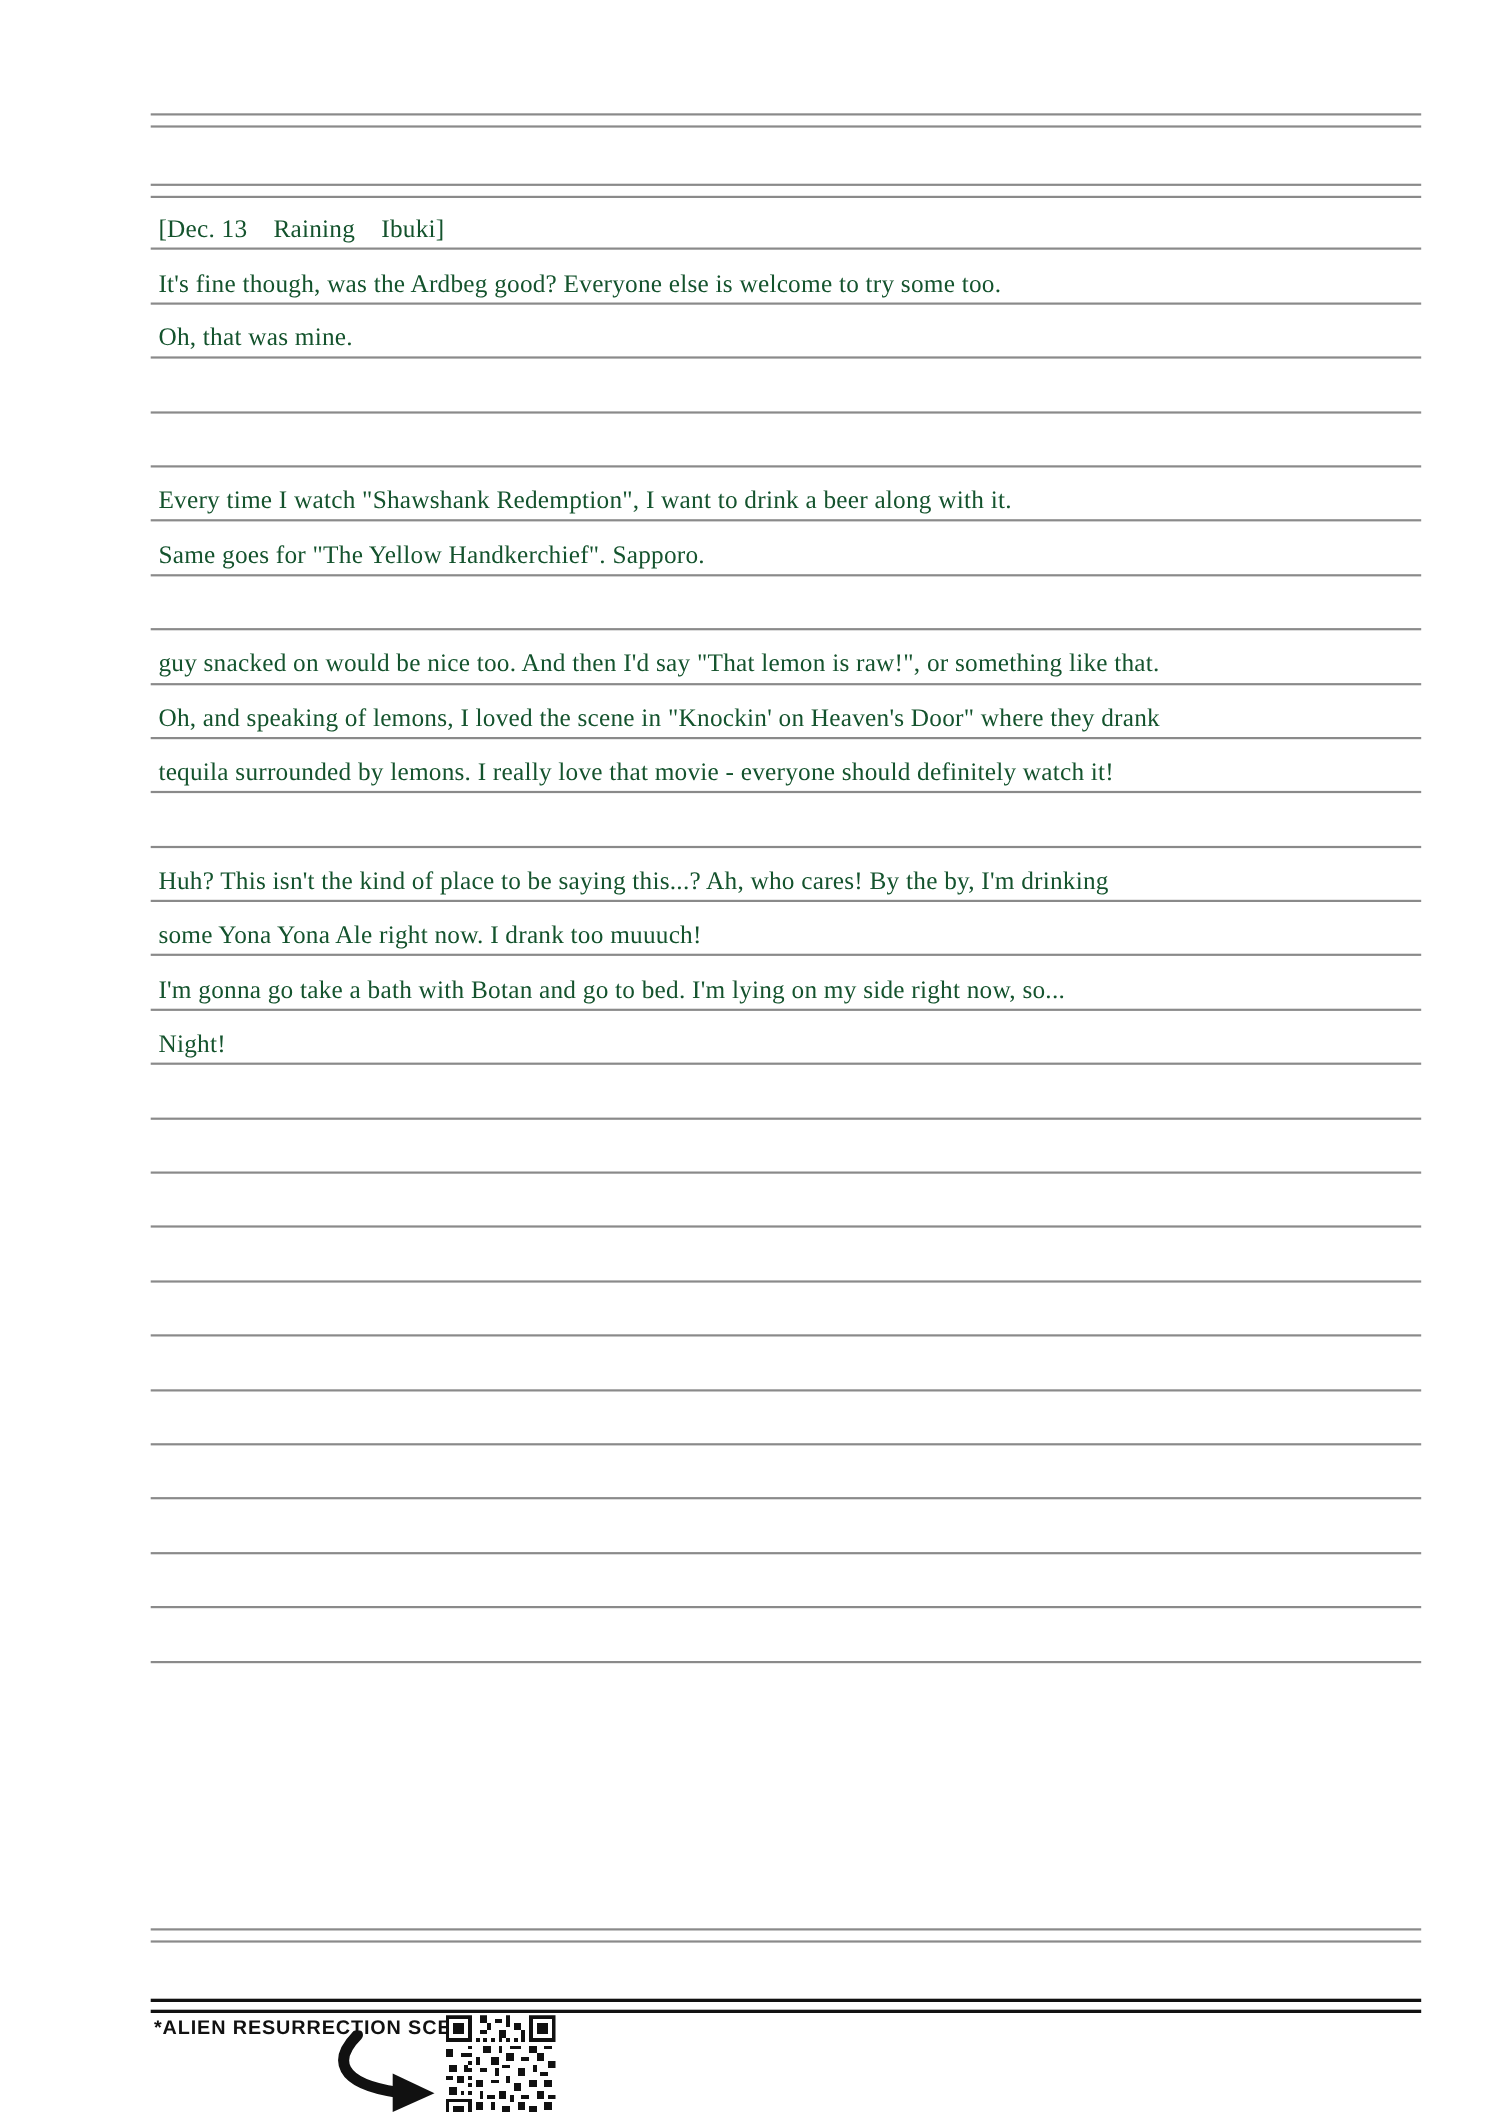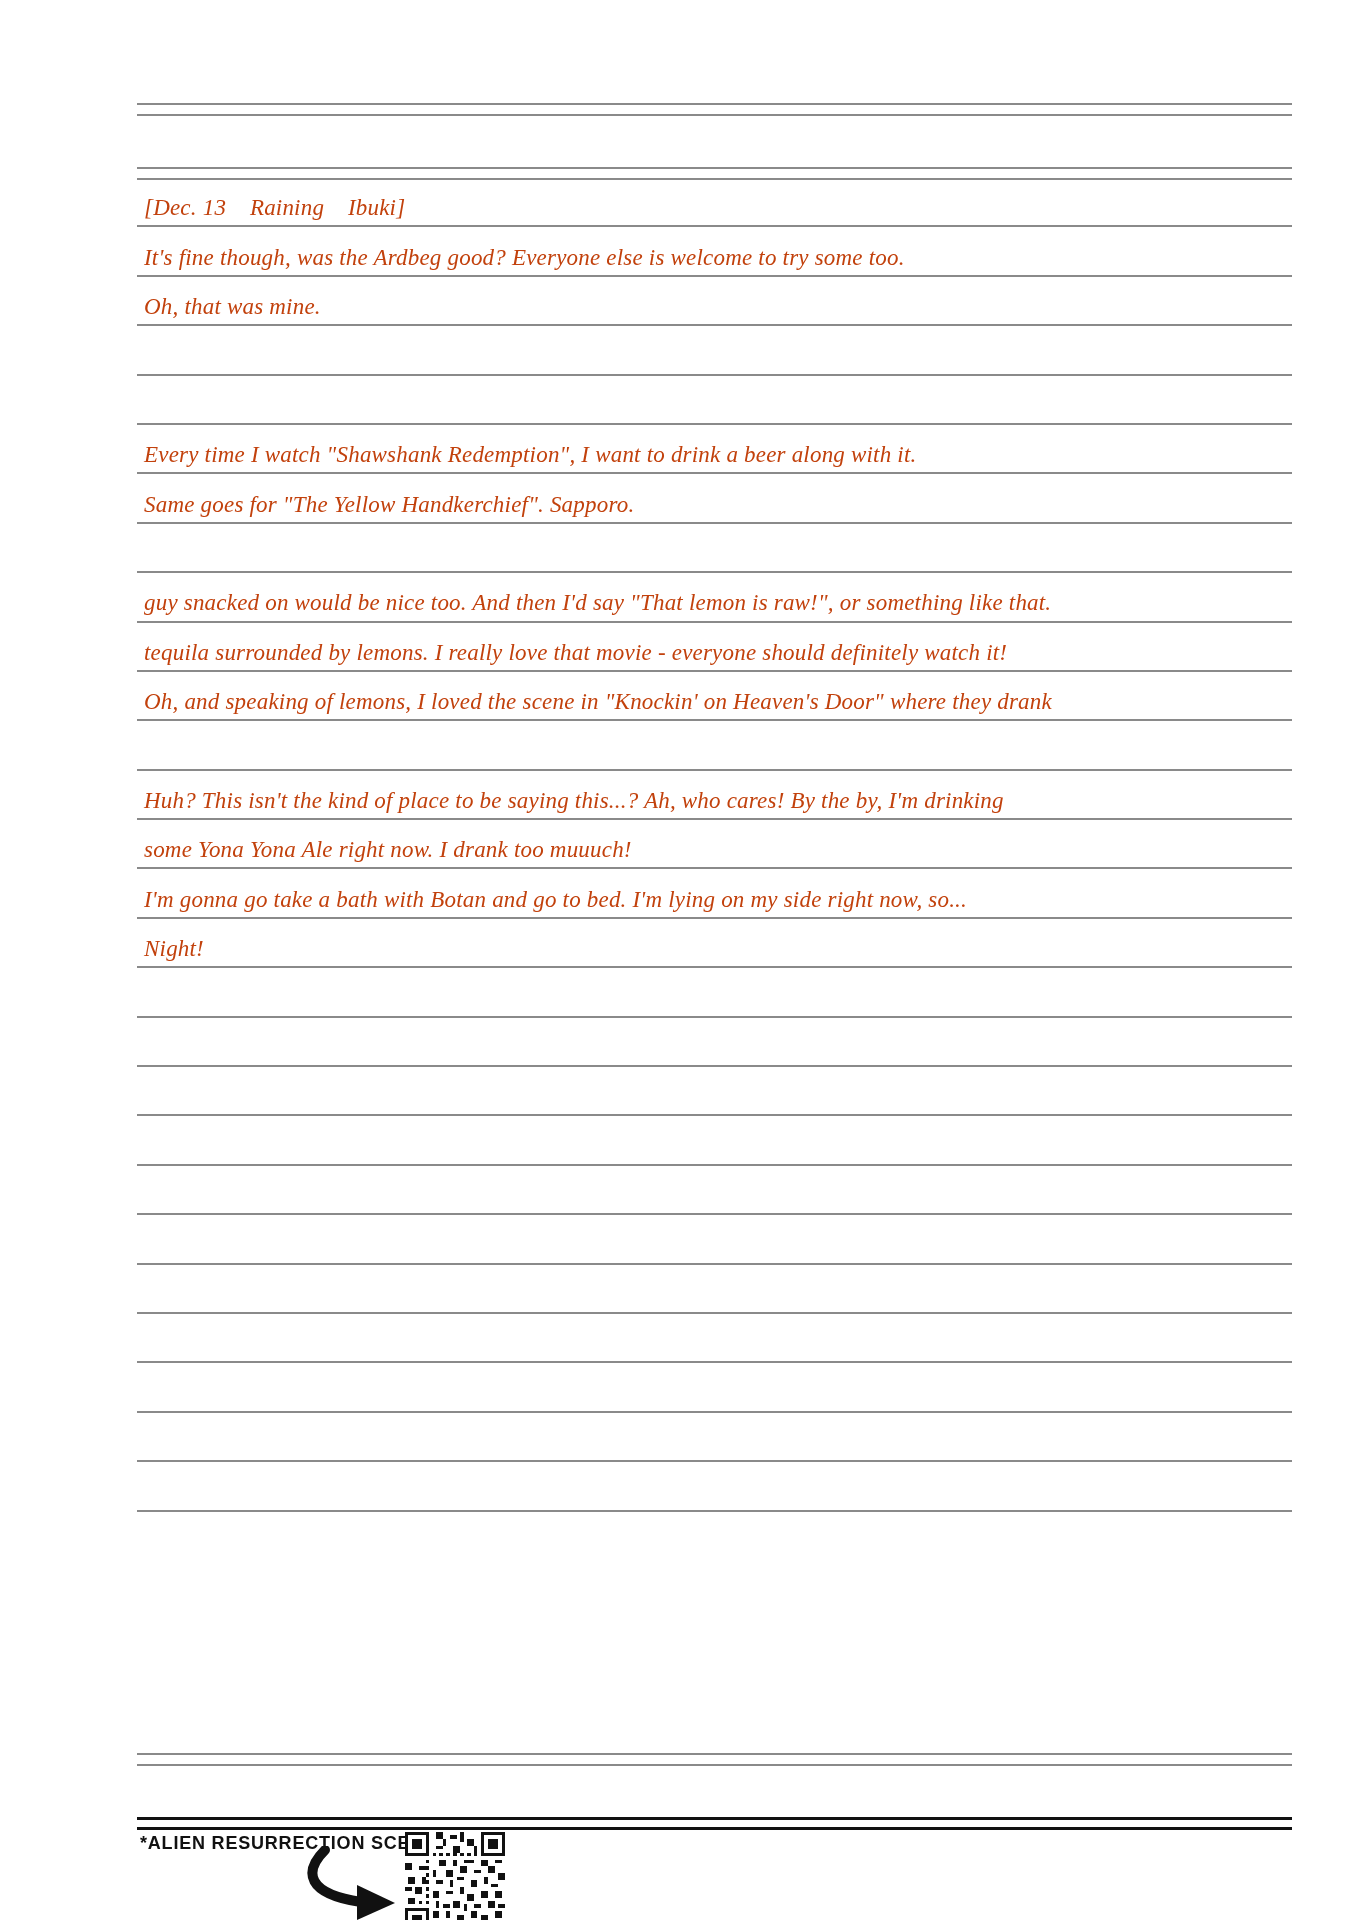--- a/index.html
+++ b/index.html
@@ -28,24 +28,23 @@
     height: 49.4px;
     border-bottom: 2px solid #8a8a8a;
     display: flex; align-items: flex-end;
     padding: 0 4px 5px 7px;
     overflow: visible;
   }
   .hw {
     font-family: cursive;
     font-size: 23px;
     line-height: 1.05;
-    color: #c2410c;
+    color: #14532d;
     white-space: pre;
     letter-spacing: 0.2px;
-    font-style: italic;
   }
 
   
   .footer-note {
     position: absolute; left: 140px; top: 1833px;
     font-family: "Liberation Sans", sans-serif;
     font-weight: bold;
     font-size: 18px;
     letter-spacing: 0.8px;
     color: #111111;
@@ -87,24 +86,24 @@
       <div class="row">
         <span class="hw">Same goes for "The Yellow Handkerchief". Sapporo.</span>
       </div>
       <div class="row">
         <span class="hw"></span>
       </div>
       <div class="row">
         <span class="hw">guy snacked on would be nice too. And then I'd say "That lemon is raw!", or something like that.</span>
       </div>
       <div class="row">
+        <span class="hw">Oh, and speaking of lemons, I loved the scene in "Knockin' on Heaven's Door" where they drank</span>
+      </div>
+      <div class="row">
         <span class="hw">tequila surrounded by lemons. I really love that movie - everyone should definitely watch it!</span>
-      </div>
-      <div class="row">
-        <span class="hw">Oh, and speaking of lemons, I loved the scene in "Knockin' on Heaven's Door" where they drank</span>
       </div>
       <div class="row">
         <span class="hw"></span>
       </div>
       <div class="row">
         <span class="hw">Huh? This isn't the kind of place to be saying this...? Ah, who cares! By the by, I'm drinking</span>
       </div>
       <div class="row">
         <span class="hw">some Yona Yona Ale right now. I drank too muuuch!</span>
       </div>

